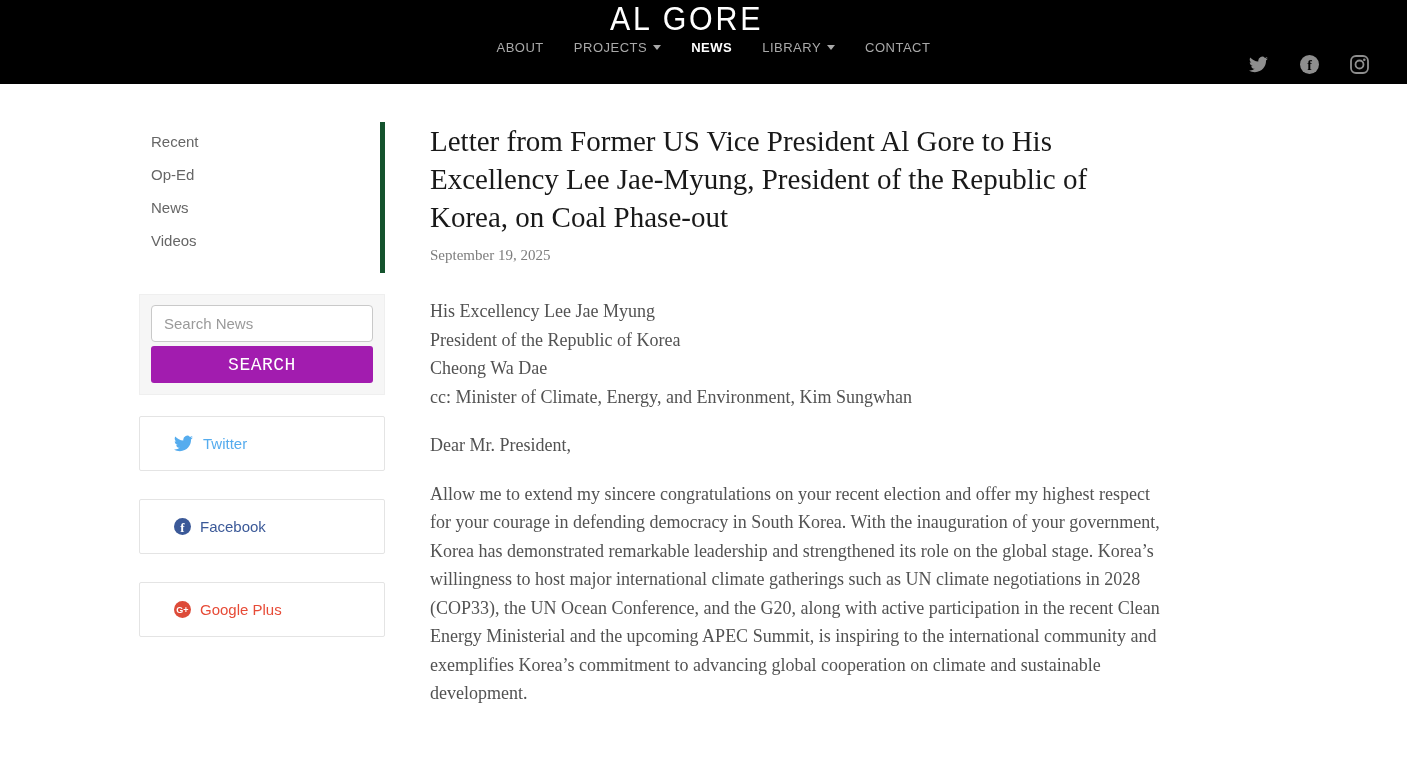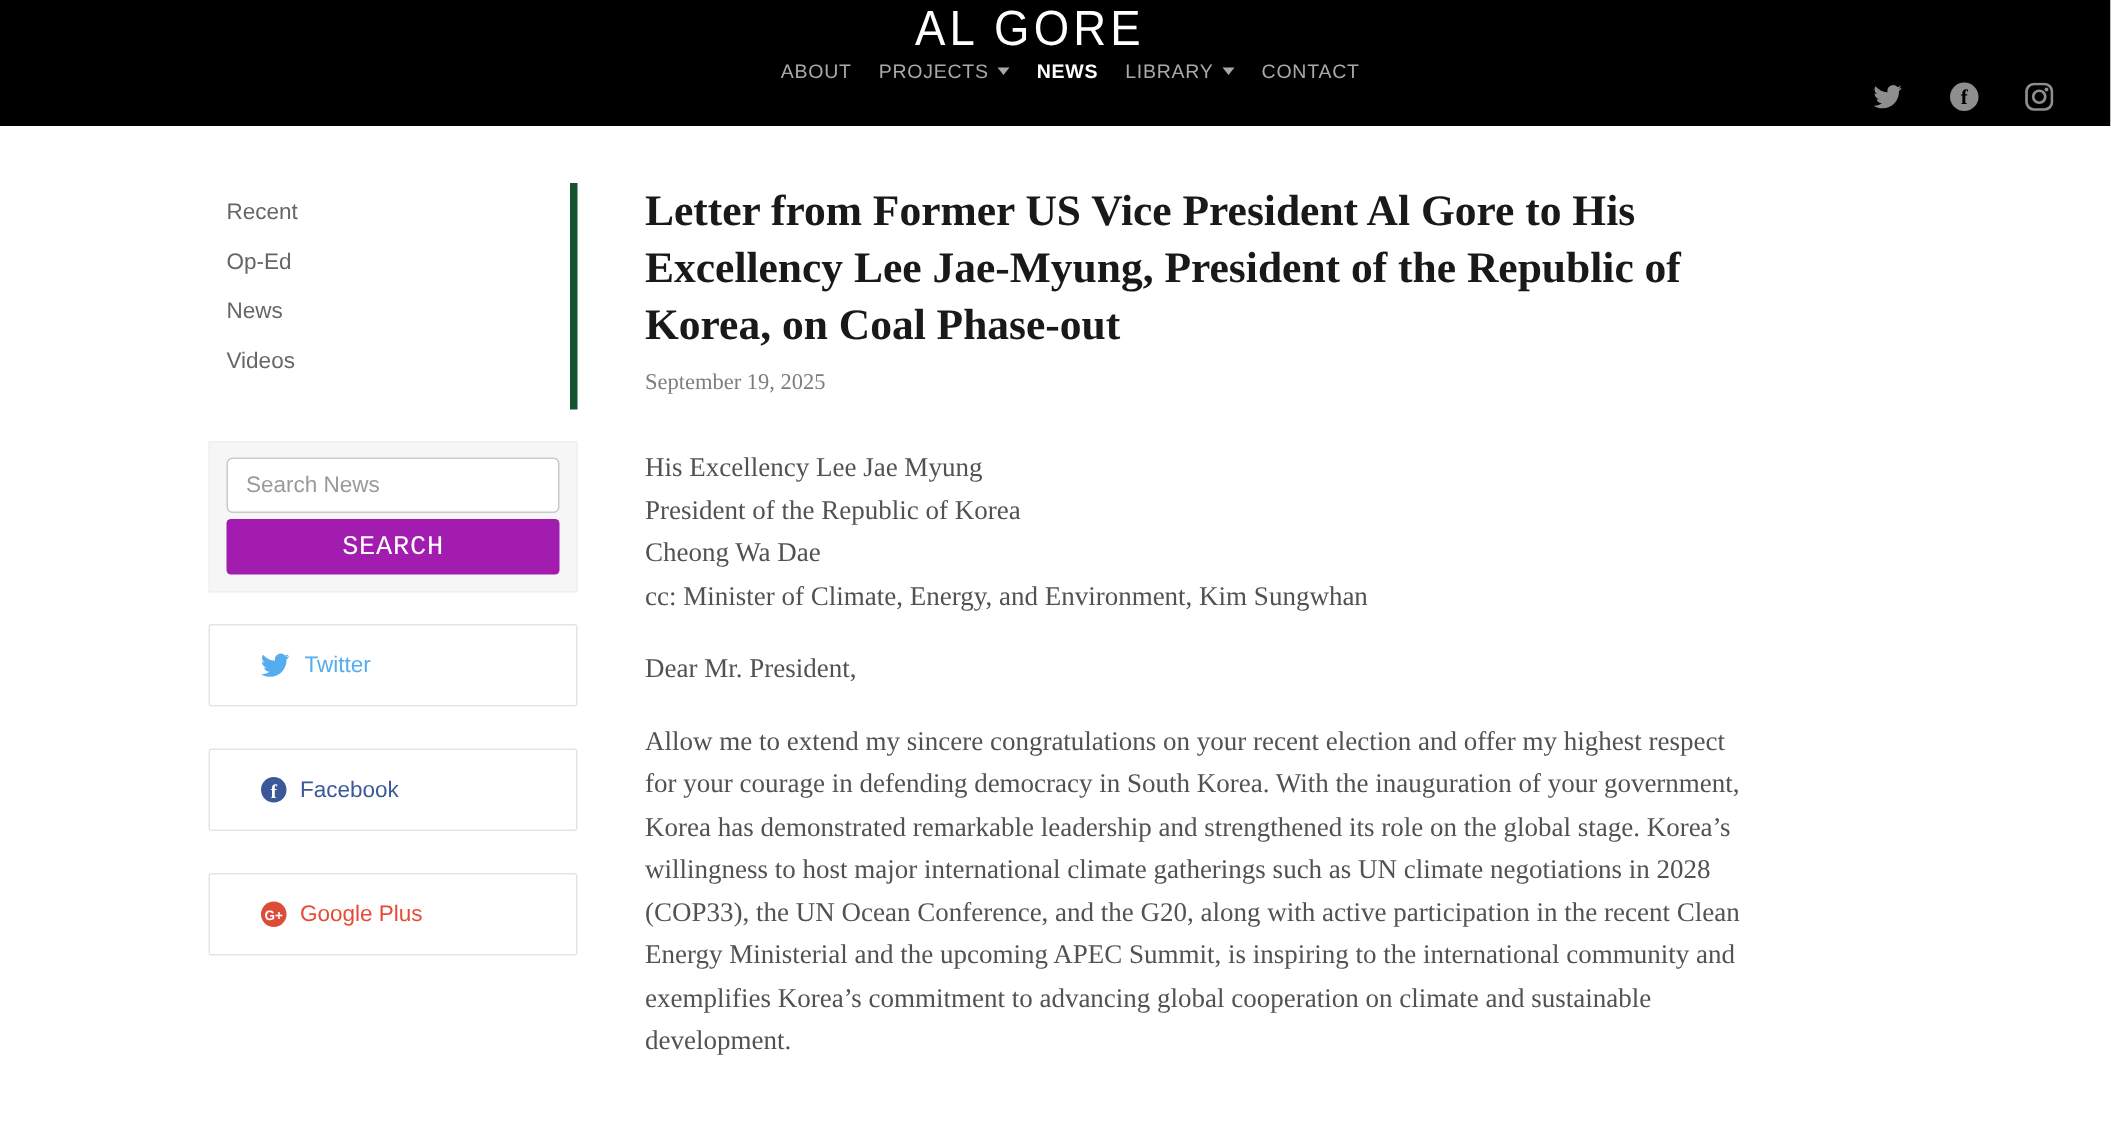--- a/index.html
+++ b/index.html
@@ -3,21 +3,21 @@
 <meta charset="utf-8">
 <style>
   * { margin:0; padding:0; box-sizing:border-box; }
   html,body { width:1407px; height:762px; background:#ffffff; overflow:hidden;
               font-family:"Liberation Sans", sans-serif; }
 
   
   .header { height:84px; background:#000; display:flex; align-items:center; padding:0 38px 0 18px;flex-direction:column; }
   .logo { color:#fff; font-size:33px; font-weight:300; letter-spacing:3px;
           transform:scaleX(.92); transform-origin:left center; white-space:nowrap; cursor:pointer; }
-  .nav { display:flex; align-items:flex-start; margin-left:40px; gap:18px; margin-top:2px; }
+  .nav { display:flex; align-items:flex-start; margin-left:40px; gap:30px; margin-top:2px; }
   .nav-item { color:#a9a9a9; font-size:13px; letter-spacing:.5px; cursor:pointer;
               display:flex; align-items:center; gap:6px; white-space:nowrap; }
   .nav-item.active { color:#ffffff; font-weight:bold; }
   .caret { width:0; height:0; border-left:4px solid transparent; border-right:4px solid transparent;
            border-top:5px solid #a9a9a9; display:inline-block; }
   .social { margin-left:auto; display:flex; align-items:center; gap:31px; }
   .social svg { display:block; cursor:pointer; }
   .fb-circle-hdr { width:19px; height:19px; border-radius:50%; background:#8e8e8e; color:#000;
                    font-weight:bold; font-size:14px; display:flex; align-items:flex-end;
                    justify-content:center; overflow:hidden; line-height:17px; cursor:pointer;
@@ -51,21 +51,21 @@
   .share-btn.facebook { color:#3b5998; }
   .share-btn.gplus { color:#e74b37; }
   .circle-ic { width:17px; height:17px; border-radius:50%; color:#fff; display:flex;
                align-items:center; justify-content:center; flex:none; }
   .circle-ic.fb { background:#3b5998; font-family:"Liberation Serif", serif; font-weight:bold;
                   font-size:13px; align-items:flex-end; line-height:15px; overflow:hidden; }
   .circle-ic.gp { background:#dd4b39; font-size:9px; font-weight:bold; }
 
   
   .article-title { font-family:"Liberation Serif", serif; font-size:29px; line-height:38px;
-                   font-weight:bold; color:#191919; }
+                   font-weight:normal; color:#191919; }
   .article-date { font-family:"Liberation Serif", serif; font-size:15px; color:#7d7d7d; margin-top:11px; }
   .letter { margin-top:33px; font-family:"Liberation Serif", serif; font-size:18px;
             line-height:28.5px; color:#525252; }
   .letter .block { margin-bottom:20px; }
 </style>
 </head>
 <body>
 
 <div class="header">
   <div class="logo">AL GORE</div>

